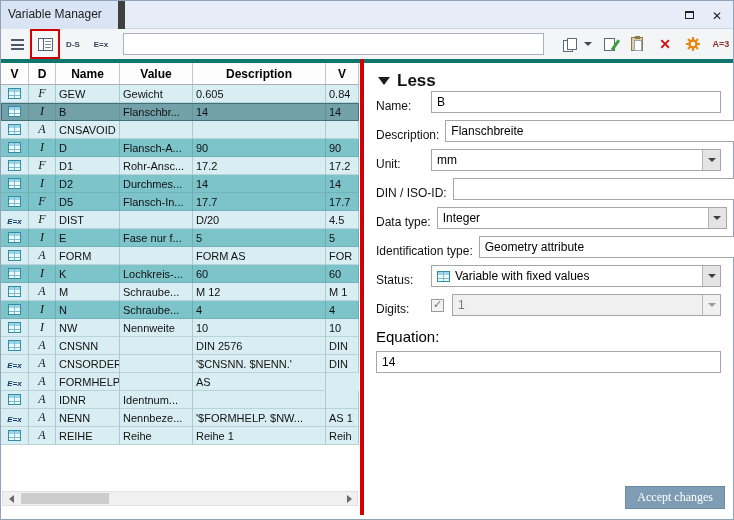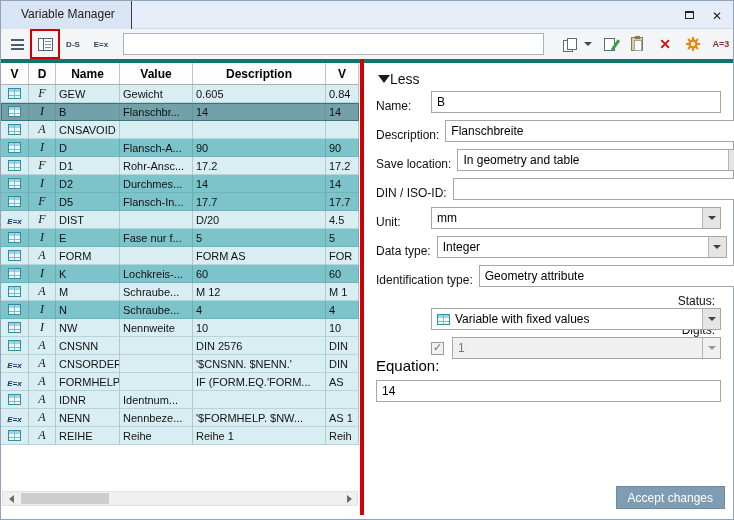--- a/index.html
+++ b/index.html
@@ -1,21 +1,21 @@
 <!DOCTYPE html>
 <html><head>
 <meta charset="utf-8">
 <style>
   * { box-sizing: border-box; margin: 0; padding: 0; }
   html,body { width:734px; height:520px; overflow:hidden; font-family:"Liberation Sans", sans-serif; background:#e8e8e8; }
   .window { position:relative; width:734px; height:520px; background:#ffffff; border:1px solid #8fa3bb; }
 
   
   .titlebar { position:absolute; top:0; left:0; right:0; height:28px; background:#e6edf8; border-bottom:1px solid #ccd7e6; }
-  .title-tab { position:absolute; left:0; top:0; height:28px; line-height:27px; padding:0 16px 0 20px; background:#d9e4f4; border-right:1px solid #404040; font-size:12px; color:#1c1c1c; }
+  .title-tab { position:absolute; left:0; top:0; height:28px; line-height:27px; padding:0 16px 0 7px; background:#d9e4f4; border-right:7px solid #404040; font-size:12px; color:#1c1c1c; }
   .caption-buttons { position:absolute; right:2px; top:0; height:28px; display:flex; }
   .cap-btn { width:28px; height:28px; display:flex; align-items:center; justify-content:center; cursor:default; }
   .max-glyph { width:9px; height:8px; border:1px solid #222; border-top-width:2px; display:inline-block; }
   .close-glyph::before { content:"✕"; font-size:12px; color:#222; }
 
   
   .toolbar { position:absolute; top:28px; left:0; right:0; height:34px; background:#f4f5f7; border-bottom:4px solid #0f766e; display:flex; align-items:center; }
   .tbtn { width:24px; height:24px; display:flex; align-items:center; justify-content:center; margin-left:4px; flex:0 0 auto; }
   .tbtn.annotated { outline:2px solid #d20000; outline-offset:1px; }
   .icon-list { width:13px; height:11px; background:repeating-linear-gradient(180deg,#4a5a6a 0 2px,transparent 2px 4.5px); }
@@ -63,42 +63,42 @@
   
   .hscroll { position:absolute; left:1px; width:356px; bottom:13px; height:15px; display:flex; background:#f0f0f0; border:1px solid #e2e2e2; }
   .sb-arrow { width:16px; height:100%; background:#f0f0f0; display:flex; align-items:center; justify-content:center; flex:0 0 auto; }
   .sb-arrow.left::before  { content:""; border-top:4px solid transparent; border-bottom:4px solid transparent; border-right:5px solid #6a6a6a; }
   .sb-arrow.right::before { content:""; border-top:4px solid transparent; border-bottom:4px solid transparent; border-left:5px solid #6a6a6a; }
   .sb-track { flex:1; position:relative; background:#f0f0f0; }
   .sb-thumb { position:absolute; left:2px; top:1px; bottom:1px; width:88px; background:#cdcdcd; }
 
   
   .right-pane { position:absolute; left:365px; top:0; right:0; bottom:0; background:#fff; }
-  .less-row { display:flex; align-items:center; margin:8px 0 0 12px; font-size:14px; color:#111; }
+  .less-row { display:flex; align-items:center; gap:7px; margin:8px 0 0 12px; font-size:17px; color:#111;font-weight:bold; }
   .tri-down { width:0; height:0; border-left:6px solid transparent; border-right:6px solid transparent; border-top:8px solid #1c1c1c; }
   .form-fields { position:absolute; left:10px; right:12px; top:28px; }
   .frow { display:flex; align-items:flex-end; height:22px; margin-bottom:7px; }
-  .frow.gap { margin-top:6px;flex-direction:column; }
+  .frow.gap { margin-top:6px; }
   .flabel { flex:1; font-size:12px; color:#111; padding-right:6px; white-space:nowrap; }
   .fctrl { width:290px; height:22px; flex:0 0 auto; }
   .tinput { border:1px solid #a6a6a6; background:#fff; font-size:12px; padding:0 5px; font-family:"Liberation Sans",sans-serif; }
   .sel { border:1px solid #a6a6a6; background:#fff; position:relative; display:flex; align-items:center; padding:0 20px 0 5px; font-size:12px; overflow:hidden; white-space:nowrap; }
   .sel .sel-ic { margin-right:5px; }
   .sel-btn { position:absolute; right:0; top:0; bottom:0; width:18px; background:#e4e4e4; border-left:1px solid #b5b5b5; display:flex; align-items:center; justify-content:center; }
   .sel-tri { width:0; height:0; border-left:4px solid transparent; border-right:4px solid transparent; border-top:4px solid #404040; }
   .sel.disabled { background:#f0f0f0; color:#787878; }
   .sel.disabled .sel-btn { background:#f0f0f0; }
   .sel.disabled .sel-tri { border-top-color:#9a9a9a; }
   .digits-wrap { display:flex; align-items:center; gap:8px; }
   .chk { width:13px; height:13px; border:1px solid #9a9a9a; background:#f2f2f2; position:relative; flex:0 0 auto; }
   .chk::after { content:"✓"; position:absolute; left:1px; top:-2px; font-size:11px; color:#6c6c6c; }
   .digits-wrap .sel { flex:1; height:22px; }
   .eq-label { font-size:15px; margin:12px 0 6px 0; }
   .eq-input { width:100%; height:22px; border:1px solid #a6a6a6; font-size:12px; padding:0 5px; font-family:"Liberation Sans",sans-serif; }
-  .accept-btn { position:absolute; right:8px; bottom:10px; height:23px; padding:0 11px; background:#7e9cb4; border:1px solid #6d8ba3; color:#fff; font-size:12px; font-family:Liberation Sans, sans-serif; }
+  .accept-btn { position:absolute; right:8px; bottom:10px; height:23px; padding:0 11px; background:#7e9cb4; border:1px solid #6d8ba3; color:#fff; font-size:12px; font-family:Liberation Serif, serif; }
 </style>
 </head>
 <body>
 
 <div class="window">
 
   <div class="titlebar">
     <div class="title-tab">Variable Manager</div>
     <div class="caption-buttons">
       <div class="cap-btn">
@@ -332,21 +332,20 @@
             <div class="cell">'$CNSNN. $NENN.'</div>
             <div class="cell">DIN</div>
           </div>
           <div class="trow light">
             <div class="cell cicon">
               <span class="fx-glyph"></span>
             </div>
             <div class="cell ctype">A</div>
             <div class="cell cname">FORMHELP</div>
             <div class="cell"></div>
-            <div class="cell">IF (FORM.EQ.'FORM...</div>
             <div class="cell">AS</div>
           </div>
           <div class="trow light">
             <div class="cell cicon">
               <span class="mini-table"></span>
             </div>
             <div class="cell ctype">A</div>
             <div class="cell cname">IDNR</div>
             <div class="cell">Identnum...</div>
             <div class="cell"></div>
@@ -387,38 +386,30 @@
         <span class="tri-down"></span>
         <span>Less</span>
       </div>
       <div class="form-fields"><div class="frow">
             <div class="flabel">Name:</div>
             <input class="fctrl tinput" value="B" style="">
           </div><div class="frow">
             <div class="flabel">Description:</div>
             <input class="fctrl tinput" value="Flanschbreite" style="">
           </div><div class="frow">
-            <div class="flabel">Save location:</div>
-            <div class="fctrl sel">
-              <span class="sel-text">In geometry and table</span>
-              <span class="sel-btn">
-                <span class="sel-tri"></span>
-              </span>
-            </div>
-          </div><div class="frow">
-            <div class="flabel">DIN / ISO-ID:</div>
-            <input class="fctrl tinput" style="">
-          </div><div class="frow">
             <div class="flabel">Unit:</div>
             <div class="fctrl sel">
               <span class="sel-text">mm</span>
               <span class="sel-btn">
                 <span class="sel-tri"></span>
               </span>
             </div>
+          </div><div class="frow">
+            <div class="flabel">DIN / ISO-ID:</div>
+            <input class="fctrl tinput" style="">
           </div><div class="frow">
             <div class="flabel">Data type:</div>
             <div class="fctrl sel">
               <span class="sel-text">Integer</span>
               <span class="sel-btn">
                 <span class="sel-tri"></span>
               </span>
             </div>
           </div><div class="frow">
             <div class="flabel">Identification type:</div>

